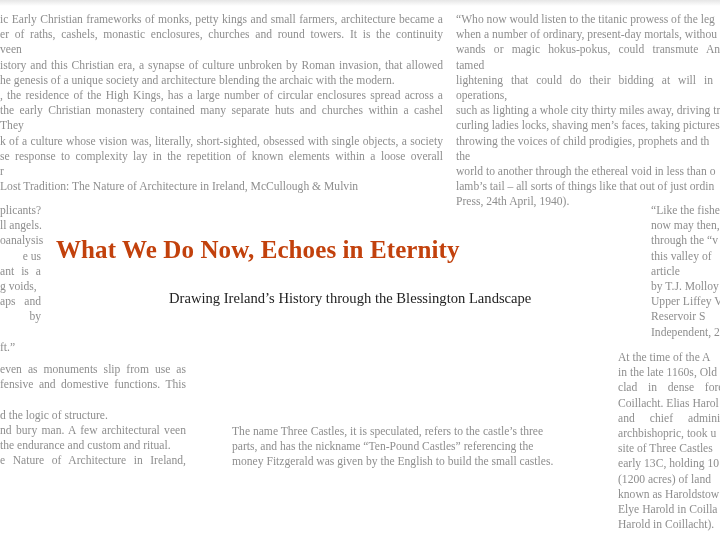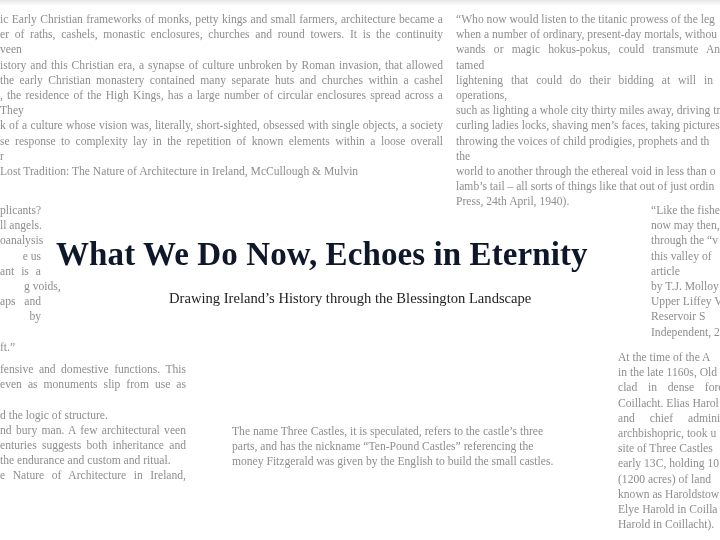--- a/index.html
+++ b/index.html
@@ -30,23 +30,23 @@
     .block .line { display: block; white-space: nowrap; }
     .block .line.justify {
       text-align: justify;
       text-align-last: justify;
     }
     .title {
       position: absolute;
       left: 56px;
       top: 236px;
       width: 600px;
-      font-size: 33px;
+      font-size: 25px;
       font-weight: bold;
-      color: #0f172a;
+      color: #c2410c;
       white-space: nowrap;
       letter-spacing: 0.1px;
     }
     .subtitle {
       position: absolute;
       left: 169px;
       top: 290px;
       font-size: 14.6px;
       color: #222222;
       white-space: nowrap;
@@ -55,22 +55,23 @@
 </head>
 <body>
 
 <div class="top-shadow"></div>
 
 <div class="block" style="left:0px; top:12px; width:443px;">
   <span class="line justify">ic Early Christian frameworks of monks, petty kings and small farmers, architecture became a</span>
   <span class="line justify">er of raths, cashels, monastic enclosures, churches and round towers. It is the continuity</span>
   <span class="line">veen</span>
   <span class="line justify">istory and this Christian era, a synapse of culture unbroken by Roman invasion, that allowed</span>
+  <span class="line">he genesis of a unique society and architecture blending the archaic with the modern.</span>
+  <span class="line justify">, the residence of the High Kings, has a large number of circular enclosures spread across a</span>
   <span class="line justify">the early Christian monastery contained many separate huts and churches within a cashel</span>
-  <span class="line justify">, the residence of the High Kings, has a large number of circular enclosures spread across a</span>
   <span class="line">They</span>
   <span class="line justify">k of a culture whose vision was, literally, short-sighted, obsessed with single objects, a society</span>
   <span class="line justify">se response to complexity lay in the repetition of known elements within a loose overall</span>
   <span class="line">r</span>
   <span class="line">Lost Tradition: The Nature of Architecture in Ireland, McCullough &amp; Mulvin</span>
 </div>
 
 <div class="block" style="left:456px; top:12px; width:290px;">
   <span class="line">“Who now would listen to the titanic prowess of the leg</span>
   <span class="line">when a number of ordinary, present-day mortals, withou</span>
@@ -86,21 +87,21 @@
   <span class="line">lamb’s tail – all sorts of things like that out of just ordin</span>
   <span class="line">Press, 24th April, 1940).</span>
 </div>
 
 <div class="block" style="left:0px; top:203px; width:41px; text-align:right;">
   <span class="line">plicants?</span>
   <span class="line">ll angels.</span>
   <span class="line">oanalysis</span>
   <span class="line" style="text-align:right;">e us</span>
   <span class="line justify">ant is a</span>
-  <span class="line" style="text-align:left;padding-left:24px;">g voids,</span>
+  <span class="line" style="text-align:left;">g voids,</span>
   <span class="line justify">aps and</span>
   <span class="line">by</span>
   <span class="line">&nbsp;</span>
   <span class="line" style="text-align:left;">ft.”</span>
 </div>
 
 <div class="block" style="left:651px; top:203px; width:100px;">
   <span class="line">“Like the fishe</span>
   <span class="line">now may then,</span>
   <span class="line">through the “v</span>
@@ -109,26 +110,25 @@
   <span class="line">by T.J. Molloy</span>
   <span class="line">Upper Liffey V</span>
   <span class="line">Reservoir S</span>
   <span class="line">Independent, 2</span>
 </div>
 
 <div class="title">What We Do Now, Echoes in Eternity</div>
 <div class="subtitle">Drawing Ireland’s History through the Blessington Landscape</div>
 
 <div class="block" style="left:0px; top:362px; width:186px;">
+  <span class="line justify"> even as monuments slip from use as</span>
   <span class="line justify">fensive and domestive functions. This</span>
-  <span class="line justify"> even as monuments slip from use as</span>
   <span class="line">&nbsp;</span>
   <span class="line">d the logic of structure.</span>
   <span class="line justify">nd bury man. A few architectural veen</span>
-  <span class="line justify">enturies suggests both inheritance and</span>
   <span class="line"> the endurance and custom and ritual.</span>
   <span class="line justify">e Nature of Architecture in Ireland,</span>
 </div>
 
 <div class="block" style="left:232px; top:424px;">
   <span class="line">The name Three Castles, it is speculated, refers to the castle’s three</span>
   <span class="line">parts, and has the nickname “Ten-Pound Castles” referencing the</span>
   <span class="line">money Fitzgerald was given by the English to build the small castles.</span>
 </div>
 

